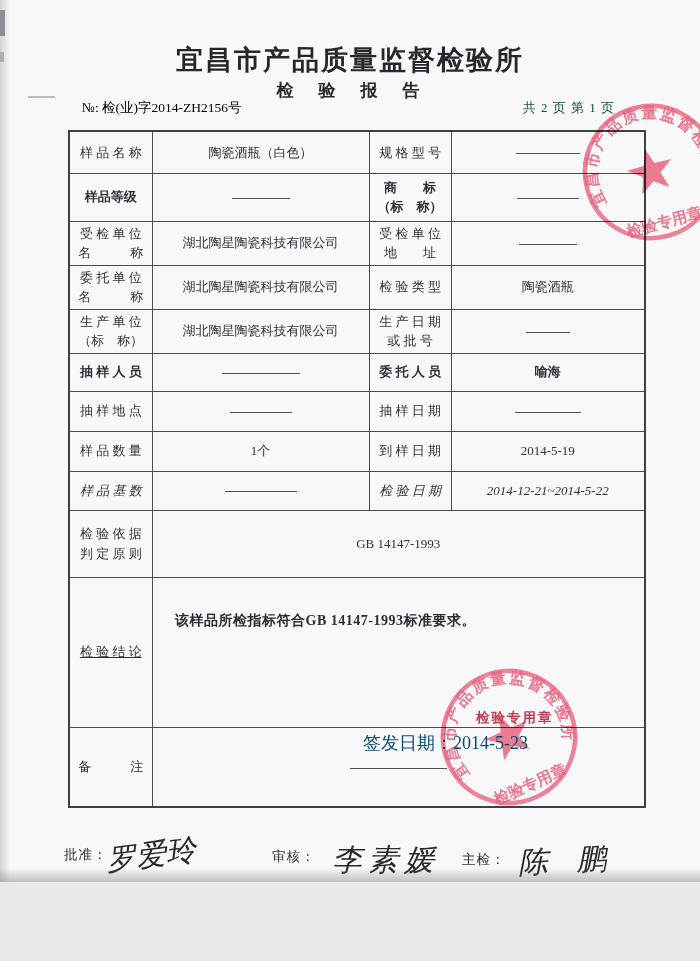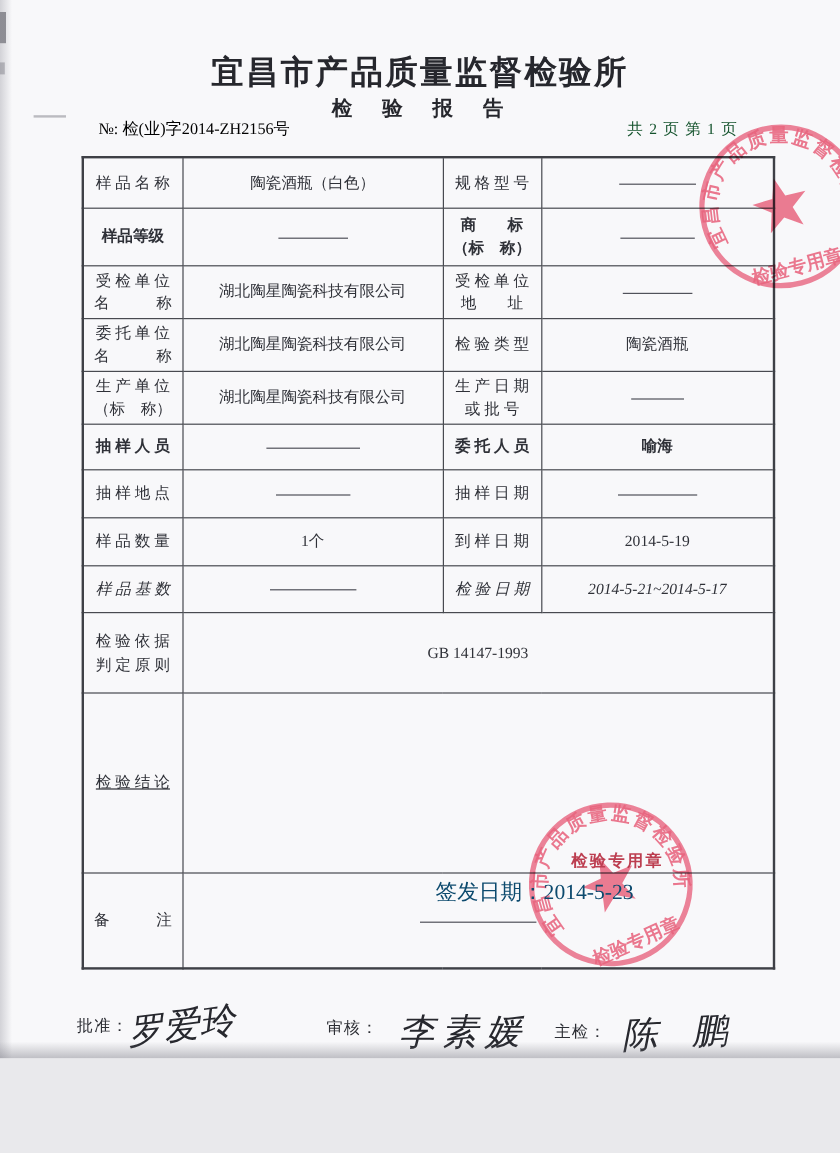--- a/index.html
+++ b/index.html
@@ -105,38 +105,39 @@
         <tr style="height: 40px;">
           <td>样 品 数 量</td>
           <td>1个</td>
           <td>到 样 日 期</td>
           <td>2014-5-19</td>
         </tr>
         <tr style="height: 39px; font-style: italic;">
           <td>样 品 基 数</td>
           <td><span class="dashline" style="width: 72px;"></span></td>
           <td>检 验 日 期</td>
-          <td>2014-5-21~2014-5-17</td>
+          <td>2014-12-21~2014-5-22</td>
         </tr>
         <tr style="height: 67px; margin-top: 34px;">
           <td>检 验 依 据
 判 定 原 则</td>
           <td colspan="3">GB 14147-1993</td>
         </tr>
         <tr style="height: 150px; text-decoration: underline;">
           <td>检 验 结 论</td>
           <td colspan="3"></td>
         </tr>
         <tr style="height: 80px;">
           <td>备　　　注</td>
           <td colspan="3" class="left"><span class="dashline" style="width: 97px;"></span></td>
         </tr>
       </tbody>
   </table>
 
+  <div class="conclusion-text">该样品所检指标符合GB 14147-1993标准要求。</div>
   <div class="stamp-label">检验专用章</div>
   <div class="issue-date"><span>签发日期：</span><span>2014-5-23</span></div>
 
   <svg id="stamp-top" class="stamp" viewBox="0 0 190 190">
     <circle cx="95" cy="95" r="66" fill="none" stroke="currentColor" stroke-width="4.5" opacity="0.8"></circle>
     <path id="arcTop" d="M 44.3 113.5 A 54 54 0 1 1 145.7 113.5" fill="none"></path>
     <text font-size="16" font-weight="bold" fill="currentColor" opacity="0.88" letter-spacing="2">
       <textPath href="#arcTop">宜昌市产品质量监督检验所</textPath>
     </text>
     <polygon points="95,71 89.4,87.2 72.2,87.6 85.9,98 80.9,114.4 95,104.6 109.1,114.4 104.1,98 117.8,87.6 100.6,87.2" fill="currentColor" opacity="0.85"></polygon>

